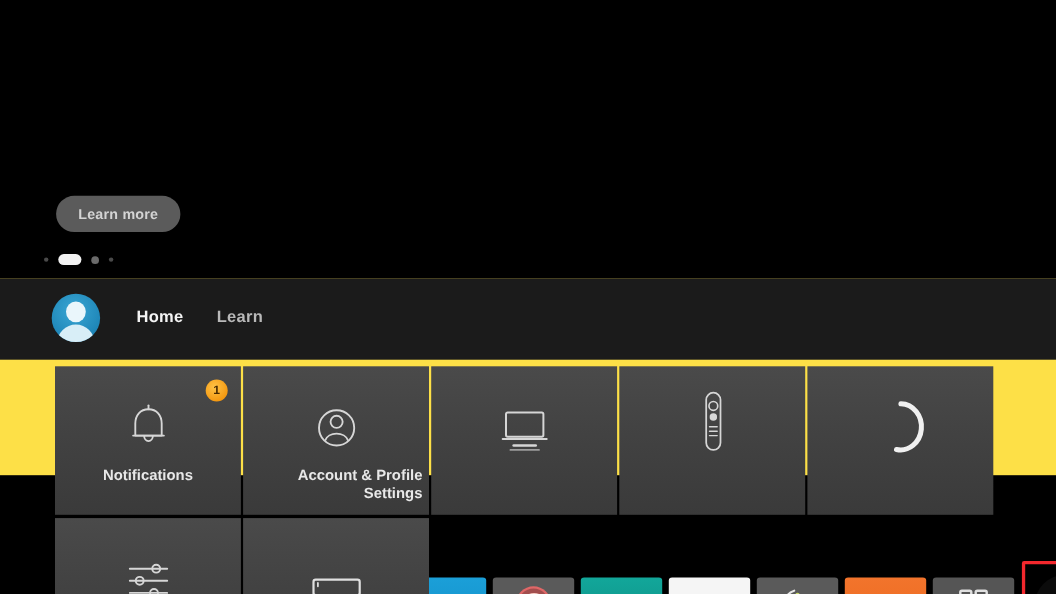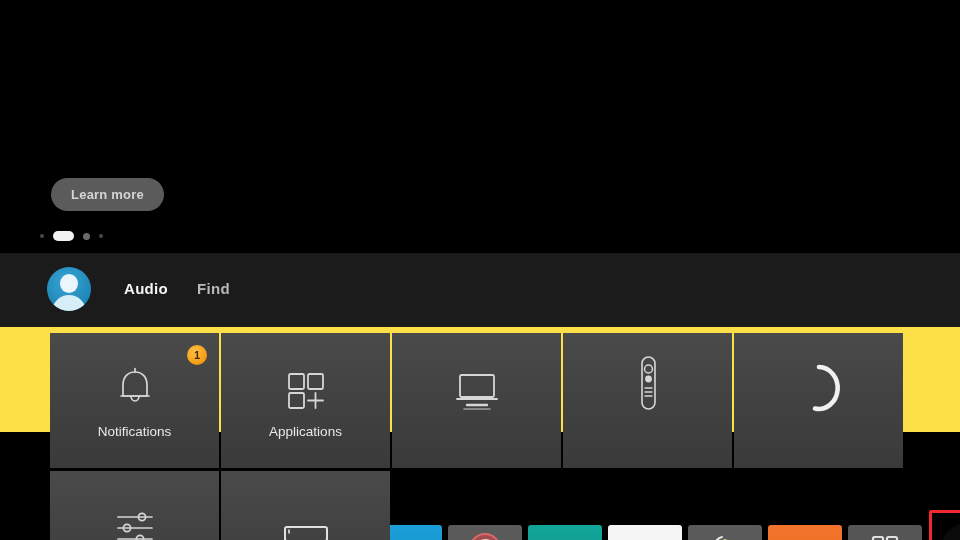--- a/index.html
+++ b/index.html
@@ -207,21 +207,21 @@
     padding-bottom: 4px;
     margin-top: 16px;
   }
   .tile-label {
     color: #e8e8e8;
     font-size: 13.5px;
     text-align: right;
     line-height: 17px;
     margin-top: 6px;
     padding: 0 6px;
-    font-weight: 400;
+    font-weight: 700;
   }
   .tile-badge {
     position: absolute;
     right: 12px; top: 12px;
     width: 20px; height: 20px;
     border-radius: 50%;
     background: radial-gradient(circle at 40% 35%, #ffc246 0%, #f59a12 70%, #e8890a 100%);
     color: #4a2b00;
     font-size: 11px;
     font-weight: bold;
@@ -247,22 +247,22 @@
     </div>
   </div>
 
   <div id="navbar">
 
     <div id="avatar">
       <div class="head"></div>
       <div class="body"></div>
     </div>
 
-    <div class="nav-link" id="nav-home">Audio</div>
-    <div class="nav-link" id="nav-find">Find</div>
+    <div class="nav-link" id="nav-home">Home</div>
+    <div class="nav-link" id="nav-find">Learn</div>
 
     <div id="app-row">
 
       <div class="app-tile app-prime">
         <span class="pv-text">prime video</span>
 
       </div>
 
       <div class="app-tile app-play">
         <span class="ring">
@@ -327,34 +327,33 @@
           <path d="M23 7 C15.5 7 11 12.5 11 20 v11 h24 V20 C35 12.5 30.5 7 23 7 z" fill="none" stroke="#d6d6d6" stroke-width="1.7" stroke-linejoin="round"></path>
           <path d="M23 3.5 V7" stroke="#d6d6d6" stroke-width="1.7" stroke-linecap="round"></path>
           <path d="M9 31 H37" stroke="#d6d6d6" stroke-width="1.7" stroke-linecap="round"></path>
           <path d="M19 31 a4 5 0 0 0 8 0" fill="none" stroke="#d6d6d6" stroke-width="1.7"></path>
         </svg>
       </div>
       <div class="tile-label">Notifications</div>
       <div class="tile-badge">1</div>
     </div>
 
-
-
-
-    <div class="tile">
-      <div class="tile-icon">
-        <svg width="48" height="46" viewBox="0 0 48 46">
-          <rect x="7" y="7" width="15" height="15" rx="1.5" fill="none" stroke="#d6d6d6" stroke-width="1.8"></rect>
-          <rect x="26" y="7" width="15" height="15" rx="1.5" fill="none" stroke="#d6d6d6" stroke-width="1.8"></rect>
-          <rect x="7" y="26" width="15" height="15" rx="1.5" fill="none" stroke="#d6d6d6" stroke-width="1.8"></rect>
-          <path d="M33.5 26 V41 M26 33.5 H41" stroke="#d6d6d6" stroke-width="1.8" stroke-linecap="round"></path>
-        </svg>
-      </div>
-      <div class="tile-label">Applications</div>
-    </div>
+    <div class="tile">
+      <div class="tile-icon">
+        <svg width="46" height="48" viewBox="0 0 46 48">
+          <circle cx="23" cy="24" r="16" fill="none" stroke="#d6d6d6" stroke-width="1.7"></circle>
+          <circle cx="23" cy="18.5" r="5.5" fill="none" stroke="#d6d6d6" stroke-width="1.7"></circle>
+          <path d="M12.5 35.5 a11 9 0 0 1 21 0" fill="none" stroke="#d6d6d6" stroke-width="1.7"></path>
+        </svg>
+      </div>
+      <div class="tile-label">Account &amp; Profile Settings</div>
+    </div>
+
+
+
 
     <div class="tile">
       <div class="tile-icon">
         <svg width="52" height="44" viewBox="0 0 52 44">
           <rect x="9" y="6" width="34" height="22" rx="1.5" fill="none" stroke="#d6d6d6" stroke-width="1.8"></rect>
           <path d="M6 30 H46" stroke="#d6d6d6" stroke-width="1.8" stroke-linecap="round"></path>
           <path d="M16 36 H36" stroke="#d6d6d6" stroke-width="2.4" stroke-linecap="round"></path>
           <path d="M13 40 H39" stroke="#9d9d9d" stroke-width="1.6" stroke-linecap="round"></path>
         </svg>
       </div>

